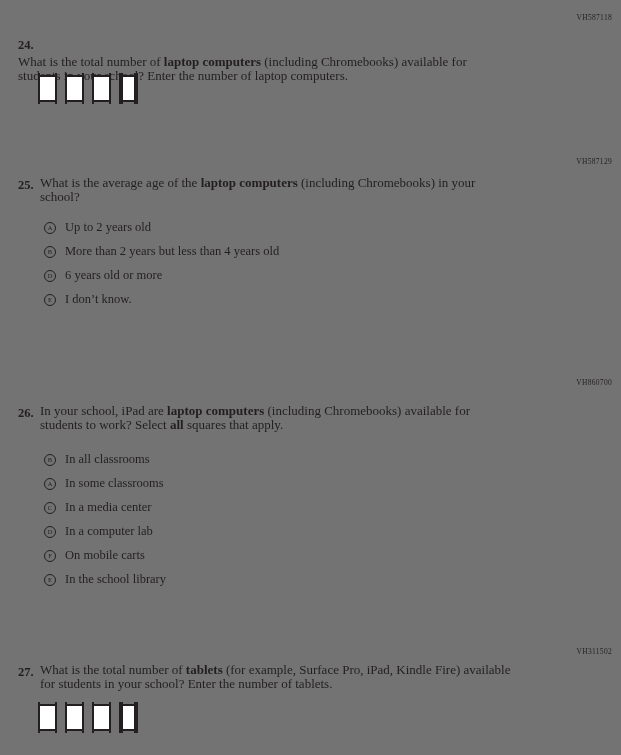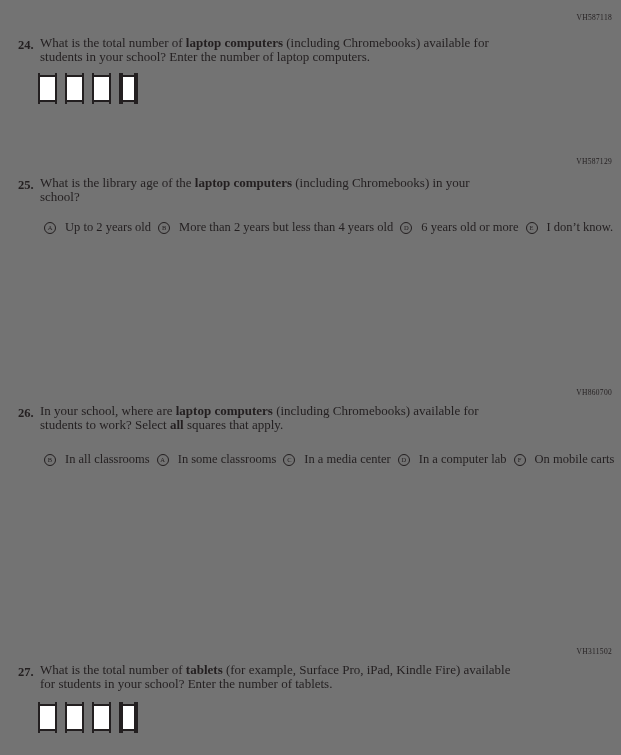--- a/index.html
+++ b/index.html
@@ -37,21 +37,21 @@
     line-height: 19px;
   }
   .qtext {
     width: 472px;
     font-size: 13px;
     line-height: 14px;
   }
   .bold { font-weight: bold; }
 
   
-  .opts { display: flex; flex-direction: row; gap: 7px; }
+  .opts { display: flex; flex-direction: column; gap: 7px; }
   .opt { display: flex; align-items: center; height: 17px; }
   .bubble {
     width: 10px;
     height: 10px;
     border: 1px solid #231f20;
     border-radius: 50%;
     font-size: 6.5px;
     line-height: 10px;
     text-align: center;
     flex: none;
@@ -83,28 +83,28 @@
     bottom: -4px;
     width: 2px;
     background: #231f20;
   }
   .dbox::before { left: 0; }
   .dbox::after { right: 0; }
   .dbox-thick::before, .dbox-thick::after { width: 4px; }
 
   
   #q24-code { top: 13px; }
-  #q24-row { top: 36px; }
+  #q24-row { top: 36px; flex-direction: column; }
   #q24-boxes { top: 75px; left: 38px; }
 
   #q25-code { top: 157px; }
   #q25-row { top: 176px; }
   #q25-opts { top: 219px; left: 44px; }
 
-  #q26-code { top: 388px; }
+  #q26-code { top: 378px; }
   #q26-row { top: 404px; }
   #q26-opts { top: 451px; left: 44px; }
 
   #q27-code { top: 647px; }
   #q27-row { top: 663px; justify-content: space-between; }
   #q27-boxes { top: 704px; left: 38px; }
 </style>
 </head>
 <body>
 
@@ -118,21 +118,21 @@
   <div id="q24-boxes" class="abs boxes">
     <div class="dbox"></div>
     <div class="dbox"></div>
     <div class="dbox"></div>
     <div class="dbox dbox-thick"></div>
   </div>
 
   <div id="q25-code" class="abs code">VH587129</div>
   <div id="q25-row" class="abs qrow">
     <span class="qnum">25.</span>
-    <div class="qtext"><span>What is the library age of the </span><span class="bold">laptop computers</span><span> (including Chromebooks) in your school?</span></div>
+    <div class="qtext"><span>What is the average age of the </span><span class="bold">laptop computers</span><span> (including Chromebooks) in your school?</span></div>
   </div>
   <div id="q25-opts" class="abs opts">
 
   <div class="opt">
       <span class="bubble">A</span>
       <span class="olabel">Up to 2 years old</span>
     </div>
       <div class="opt">
       <span class="bubble">B</span>
       <span class="olabel">More than 2 years but less than 4 years old</span>
@@ -143,21 +143,21 @@
     </div>
       <div class="opt">
       <span class="bubble">E</span>
       <span class="olabel">I don’t know.</span>
     </div>
     </div>
 
   <div id="q26-code" class="abs code">VH860700</div>
   <div id="q26-row" class="abs qrow">
     <span class="qnum">26.</span>
-    <div class="qtext"><span>In your school, where are </span><span class="bold">laptop computers</span><span> (including Chromebooks) available for students to work? Select </span><span class="bold">all</span><span> squares that apply.</span></div>
+    <div class="qtext"><span>In your school, iPad are </span><span class="bold">laptop computers</span><span> (including Chromebooks) available for students to work? Select </span><span class="bold">all</span><span> squares that apply.</span></div>
   </div>
   <div id="q26-opts" class="abs opts">
 
   <div class="opt">
       <span class="bubble">B</span>
       <span class="olabel">In all classrooms</span>
     </div>
       <div class="opt">
       <span class="bubble">A</span>
       <span class="olabel">In some classrooms</span>

